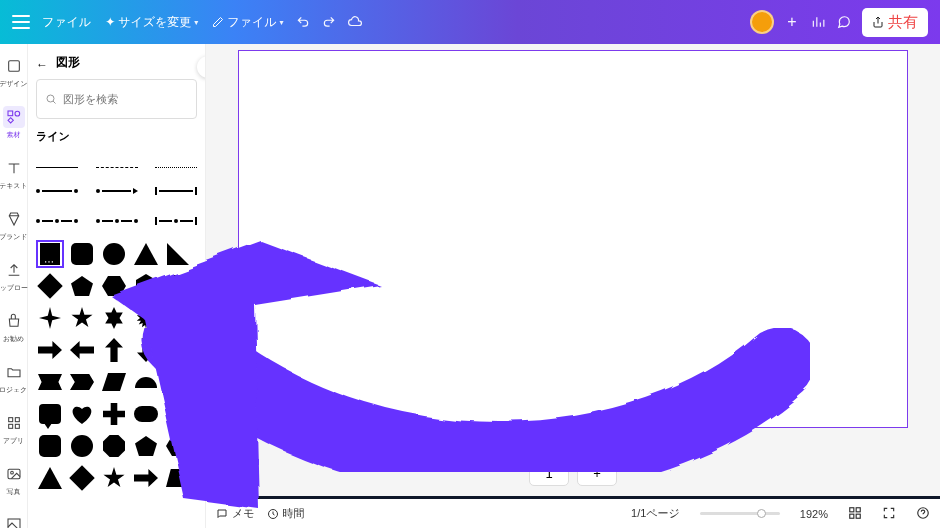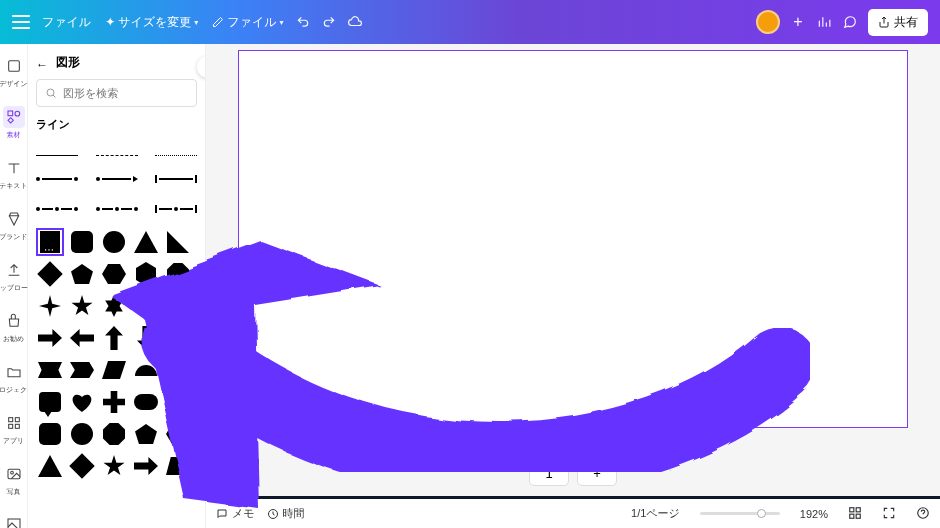--- a/index.html
+++ b/index.html
@@ -7,35 +7,35 @@
   .topbar{height:44px;background:linear-gradient(90deg,#07bcd6 0%,#3b82f6 25%,#6b46d6 55%,#7c3aed 100%);display:flex;align-items:center;padding:16px 12px;gap:10px;color:#fff;font-size:12px}
   .tb-left{display:flex;align-items:center;gap:10px}
   .tb-hamburger{width:18px;height:14px;display:flex;flex-direction:column;justify-content:space-between;cursor:pointer}
   .tb-hamburger span{height:2px;background:#fff;border-radius:1px}
   .tb-item{cursor:pointer;padding:4px 2px;display:flex;align-items:center;gap:3px}
   .tb-chev{font-size:8px;opacity:.9}
   .tb-icon{width:16px;height:16px;display:inline-flex;align-items:center;justify-content:center;opacity:.95;cursor:pointer}
   .tb-right{margin-left:auto;display:flex;align-items:center;gap:10px}
   .avatar{width:24px;height:24px;border-radius:50%;background:#f59e0b;border:2px solid rgba(255,255,255,.5)}
   .plus{font-size:16px}
-  .share-btn{background:#fff;color:#000000;border-radius:5px;padding:5px 10px;display:flex;align-items:center;gap:4px;cursor:pointer;font-size:12px}
+  .share-btn{background:#fff;color:#ef4444;border-radius:5px;padding:5px 10px;display:flex;align-items:center;gap:4px;cursor:pointer;font-size:15px}
 
   .main{display:flex;height:484px}
 
   .rail{width:28px;background:#fff;border-right:1px solid #eee;display:flex;flex-direction:column;align-items:flex-start;padding-top:8px;gap:11px;font-size:8px;color:#444;position:relative}
   .rail-item{display:flex;flex-direction:column;align-items:center;gap:2px;cursor:pointer;width:100%;padding:3px 0}
   .rail-item.active{color:#7c3aed}
   .rail-item.active .ri-icon{background:#ede9fe;border-radius:4px}
   .ri-icon{width:22px;height:22px;display:flex;align-items:center;justify-content:center}
   .ri-lbl{font-size:7.5px;transform:scale(.92);white-space:nowrap}
 
   .panel{width:178px;background:#fff;border-right:1px solid #eee;padding:10px 8px 0;overflow:hidden;position:relative}
   .panel-head{display:flex;align-items:center;gap:8px;font-size:12px;font-weight:600;margin-bottom:8px}
   .back{cursor:pointer}
-  .search{border:1px solid #ddd;border-radius:4px;height:28px;display:flex;align-items:center;gap:6px;padding:0 8px;color:#888;font-size:11px;margin-bottom:10px}
+  .search{border:1px solid #ddd;border-radius:4px;height:40px;display:flex;align-items:center;gap:6px;padding:0 8px;color:#888;font-size:11px;margin-bottom:10px}
   .search svg{flex:none}
   .search input{border:none;outline:none;flex:1;font-size:11px;background:transparent}
   .sec-title{font-size:11px;font-weight:700;margin:2px 0 6px}
   .line-row{height:22px;display:flex;align-items:center;justify-content:space-between;margin-bottom:8px}
   .line-sample{height:14px;width:42px;display:flex;align-items:center}
   .ls1{border-bottom:1.5px solid #000}
   .ls2{border-bottom:1.5px dashed #000}
   .ls3{border-bottom:1.5px dotted #000}
   .ls-seg{display:flex;align-items:center;width:42px}
   .seg-dot{width:4px;height:4px;background:#000;border-radius:50%}

